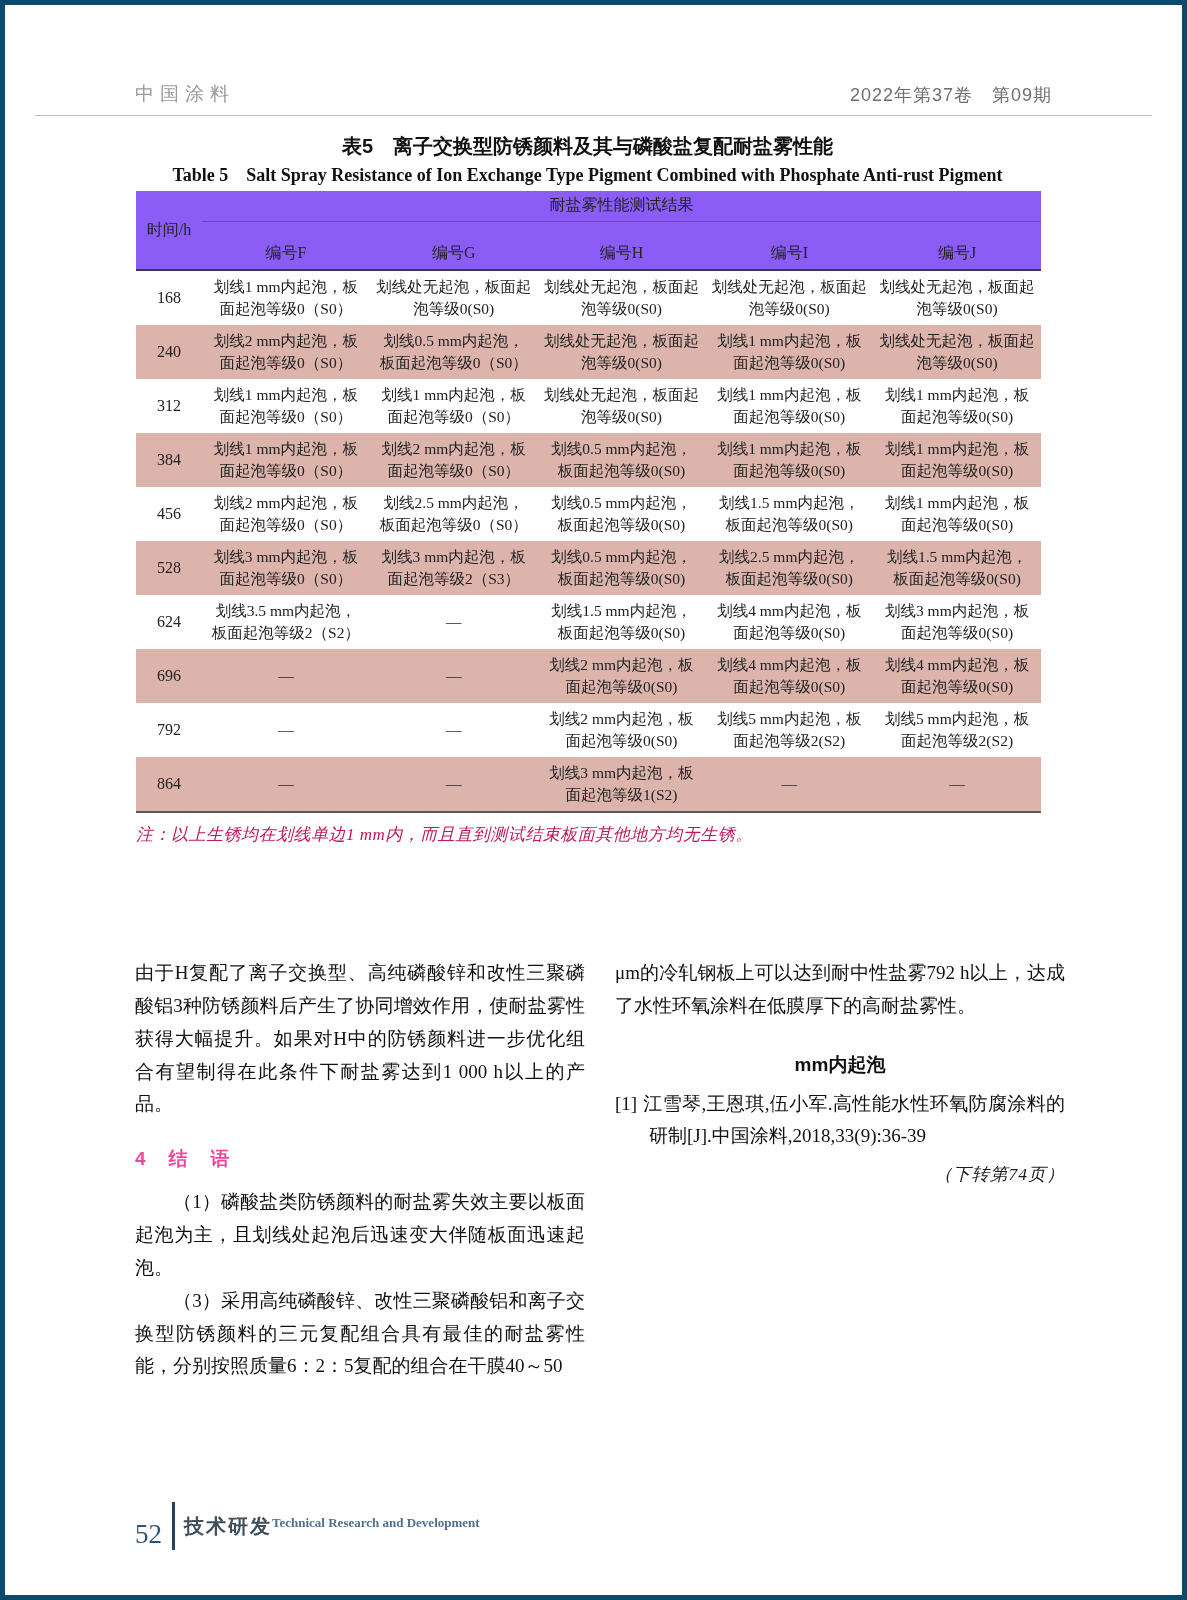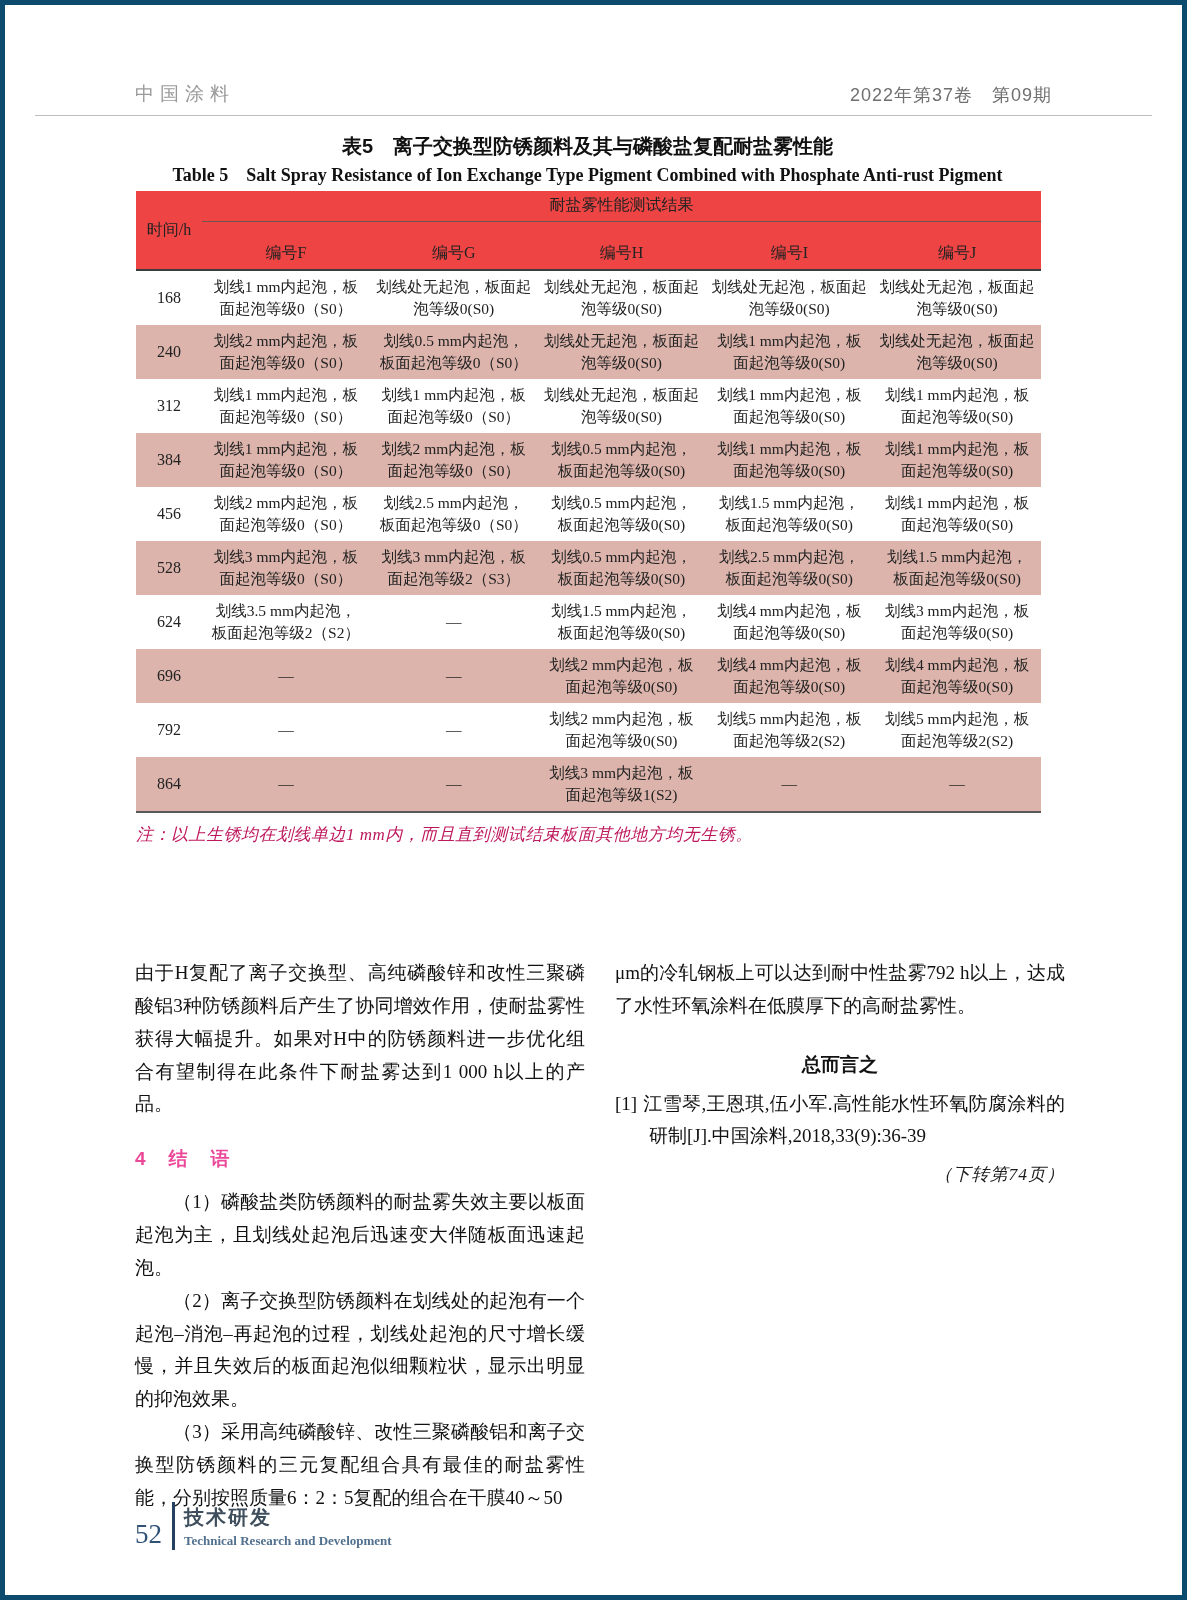--- a/index.html
+++ b/index.html
@@ -34,21 +34,21 @@
   .tbl-title-en{
     position:absolute;top:158px;left:130px;width:905px;
     text-align:center;font-weight:bold;font-size:18px;color:#111;
   }
   
   .table-wrap{position:absolute;top:186px;left:131px;width:905px;}
   table{border-collapse:collapse;width:100%;table-layout:fixed;}
   td{text-align:center;vertical-align:middle;
      font-size:15.5px;line-height:1.42;padding:5px 6px;color:#222;}
   col.c-time{width:66px;}
-  thead td{background:#ef4444;font-size:16px;padding:3px 2px;}
+  thead td{background:#8b5cf6;font-size:16px;padding:3px 2px;}
   .time-head{border-bottom:2px solid #3c3c3c;}
   .group-head{border-bottom:1px solid #6e564f;padding-bottom:4px;}
   .colhead-row td{border-bottom:2px solid #3c3c3c;padding-top:20px;padding-bottom:5px;}
   tbody tr.shade td{background:#dcb4ac;}
   tbody tr:last-child td{border-bottom:2px solid #5a5a5a;}
   tbody td.time{font-size:16px;}
   
   .table-note{
     margin-top:10px;
     color:#be185d;font-size:17px;letter-spacing:.5px;
@@ -77,21 +77,21 @@
     text-align:right;margin-top:6px !important;
     font-style:italic;font-size:17.5px;color:#1a1a1a;letter-spacing:1px;
   }
   
   .page-footer{
     position:absolute;top:1497px;left:130px;
     display:flex;align-items:center;
   }
   .page-number{font-size:27px;color:#2f5276;margin-right:10px;align-self:flex-end;}
   .footer-bar{width:3px;height:48px;background:#24415f;margin-right:9px;}
-  .footer-text{display:flex;flex-direction:column;justify-content:flex-end;}
+  .footer-text{display:flex;flex-direction:row;justify-content:flex-end;}
   .footer-section{font-family:"Liberation Sans","DejaVu Sans",sans-serif;
     font-weight:bold;font-size:20px;color:#3e4e5c;letter-spacing:2px;}
   .footer-section-en{font-size:13px;color:#51708e;font-weight:bold;margin-top:2px;}
 </style>
 </head>
 <body>
 
 <div class="page">
 
   <div class="running-head">
@@ -210,26 +210,25 @@
         </tbody>
     </table>
     <div class="table-note">注：以上生锈均在划线单边1 mm内，而且直到测试结束板面其他地方均无生锈。</div>
   </div>
 
   <div class="body-cols">
     <div class="col">
       <p>由于H复配了离子交换型、高纯磷酸锌和改性三聚磷酸铝3种防锈颜料后产生了协同增效作用，使耐盐雾性获得大幅提升。如果对H中的防锈颜料进一步优化组合有望制得在此条件下耐盐雾达到1 000 h以上的产品。</p>
       <p class="section-heading">4　结　语</p>
       <p class="indent">（1）磷酸盐类防锈颜料的耐盐雾失效主要以板面起泡为主，且划线处起泡后迅速变大伴随板面迅速起泡。</p>
-      <p class="indent">（2）离子交换型防锈颜料在划线处的起泡有一个起泡–消泡–再起泡的过程，划线处起泡的尺寸增长缓慢，并且失效后的板面起泡似细颗粒状，显示出明显的抑泡效果。</p>
       <p class="indent">（3）采用高纯磷酸锌、改性三聚磷酸铝和离子交换型防锈颜料的三元复配组合具有最佳的耐盐雾性能，分别按照质量6：2：5复配的组合在干膜40～50</p>
     </div>
     <div class="col">
       <p>μm的冷轧钢板上可以达到耐中性盐雾792 h以上，达成了水性环氧涂料在低膜厚下的高耐盐雾性。</p>
-      <p class="refs-title">总而言之</p>
+      <p class="refs-title">mm内起泡</p>
       <p class="reference"><span class="ref-label">[1]</span><span>江雪琴,王恩琪,伍小军.高性能水性环氧防腐涂料的研制[J].中国涂料,2018,33(9):36-39</span></p>
       <p class="continued">（下转第74页）</p>
     </div>
   </div>
 
   <div class="page-footer">
     <span class="page-number">52</span>
     <span class="footer-bar"></span>
     <span class="footer-text">
       <span class="footer-section">技术研发</span>

